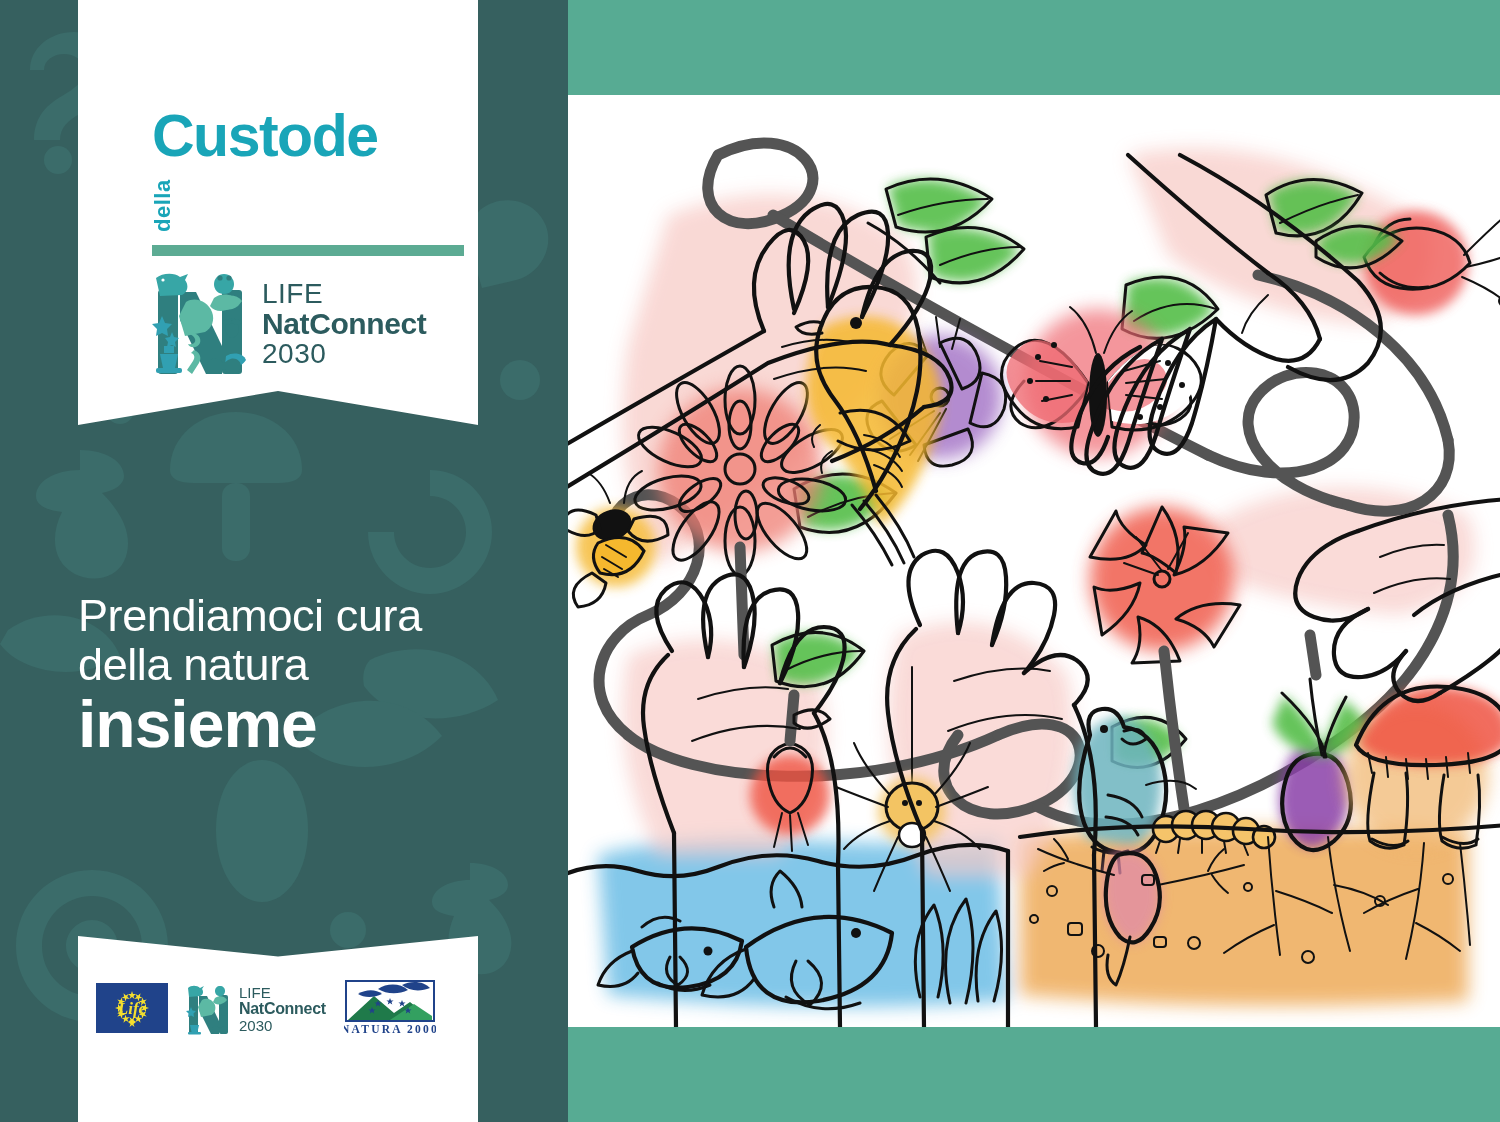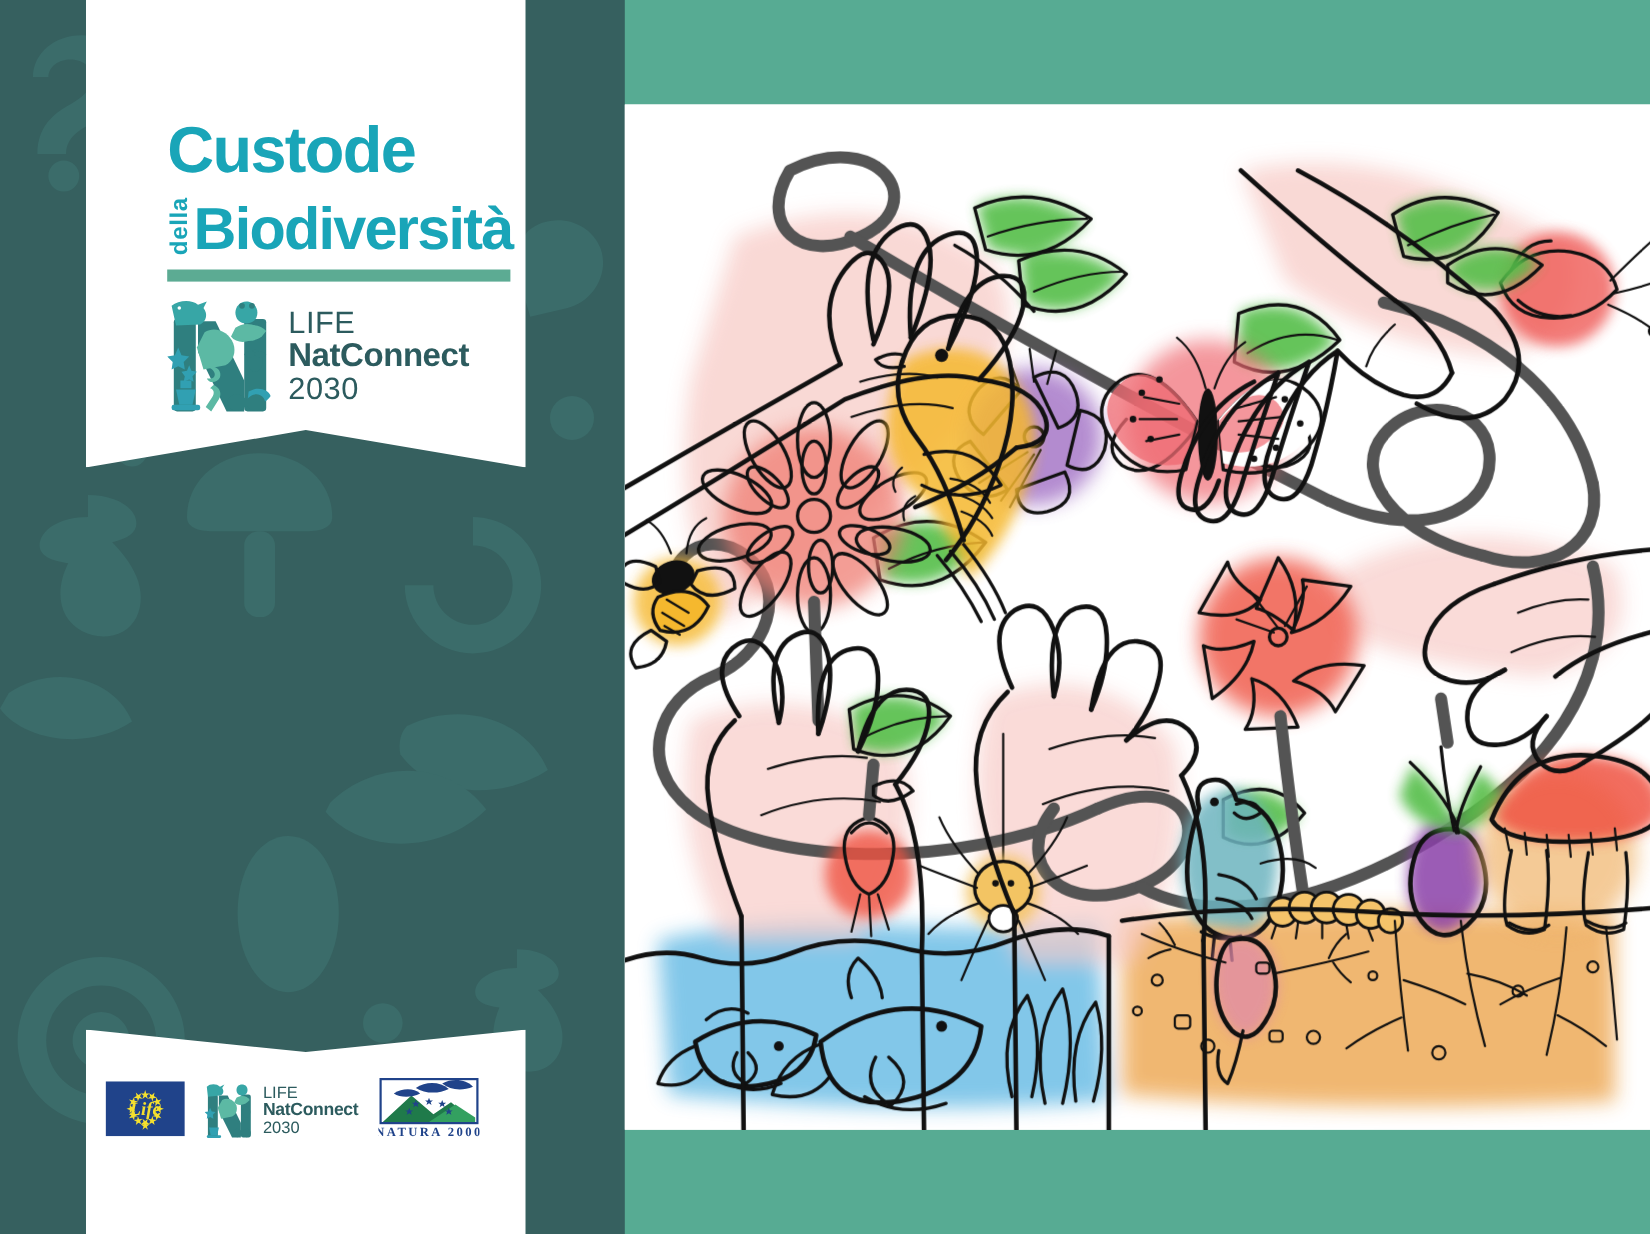--- a/index.html
+++ b/index.html
@@ -134,21 +134,20 @@
         </g>
       </svg>
     </div>
   </div>
 
   <div id="logo-card">
     <div id="logo-inner">
       <div class="lg-line1">Custode</div>
       <div class="lg-row2">
         <span class="lg-della">della</span>
-        <span class="lg-line2">Biodiversità</span>
       </div>
       <div class="lg-rule"></div>
 
       <div id="lg-brand">
         <svg id="lg-n" viewBox="0 0 96 104" aria-hidden="true">
           <g fill="#2f7f7f">
 
             <rect x="6" y="18" width="20" height="84" rx="3"></rect>
 
             <path d="M28 20 L44 20 L70 74 L70 102 L54 102 L28 48 Z"></path>
@@ -198,20 +197,25 @@
         </svg>
         <div id="lg-brandtext">
           <div class="b1">LIFE</div>
           <div class="b2">NatConnect</div>
           <div class="b3">2030</div>
         </div>
       </div>
     </div>
   </div>
 
+  <div id="tagline">
+    <div class="t-light">Prendiamoci cura</div>
+    <div class="t-light">della natura</div>
+    <div class="t-bold">insieme</div>
+  </div>
 
   <div id="partners-card">
     <div id="partners-row">
 
       <div class="partner">
         <svg id="eu-flag" viewBox="0 0 72 50" aria-hidden="true">
           <rect width="72" height="50" fill="#20438a"></rect>
           <g fill="#f5e02e">
             <g id="eustars">
               <polygon points="36,8 37,11 40,11 37.5,13 38.5,16 36,14 33.5,16 34.5,13 32,11 35,11"></polygon>

